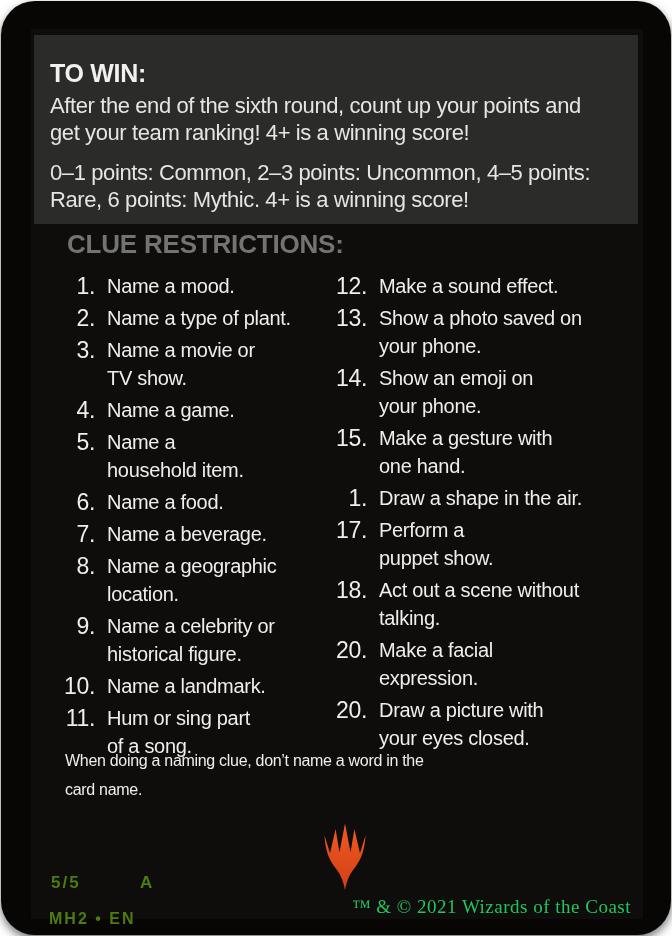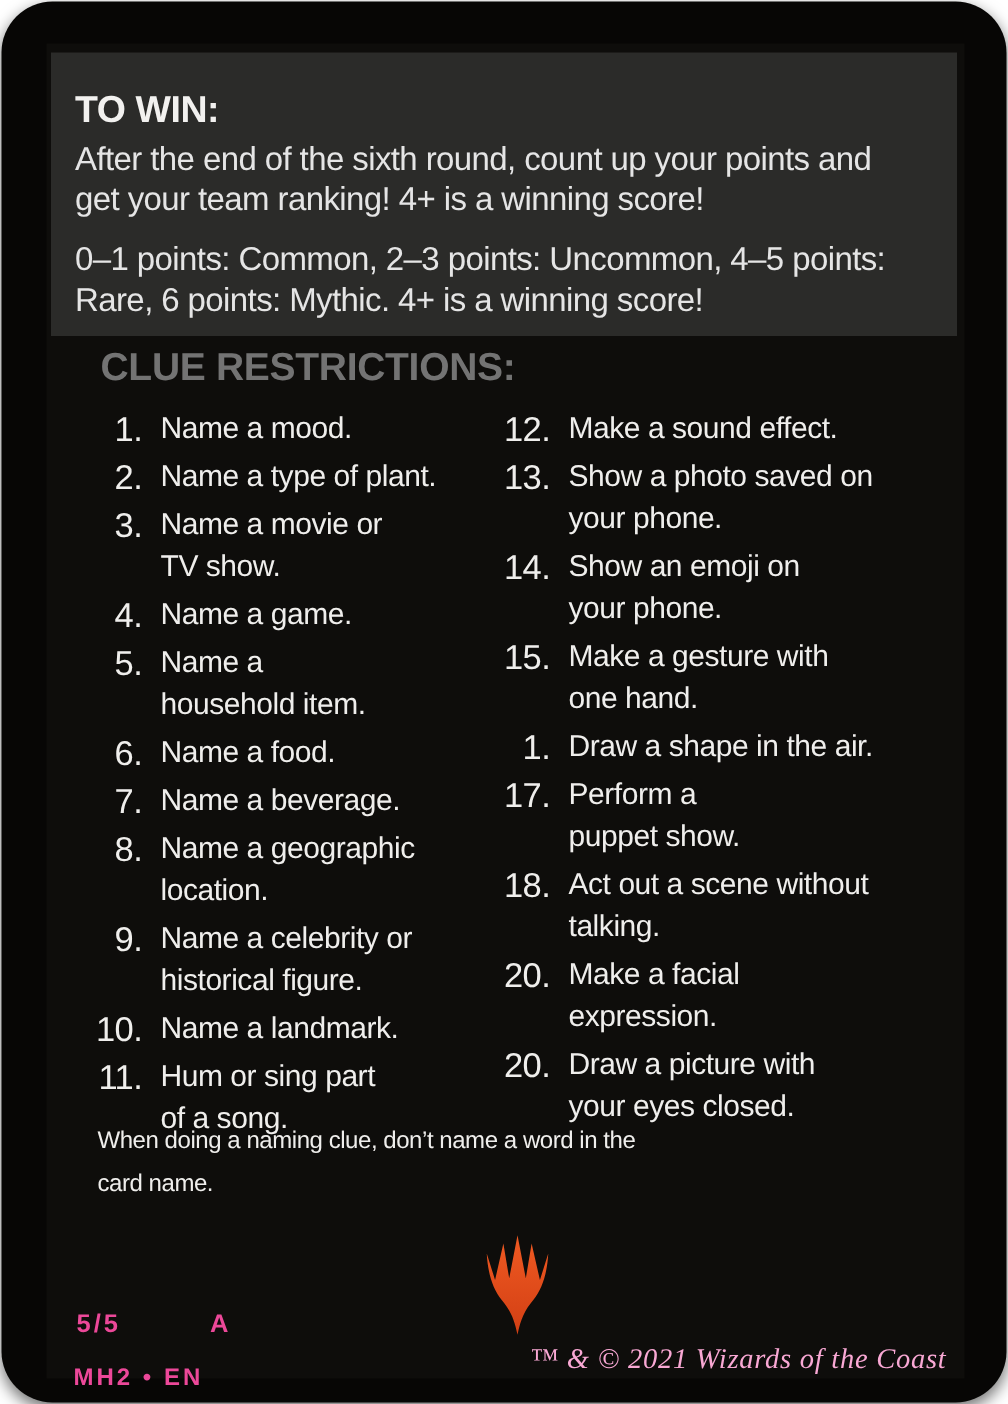--- a/index.html
+++ b/index.html
@@ -44,31 +44,30 @@
   .txt{
     font-size:20px;line-height:28px;letter-spacing:-0.3px;white-space:pre-line;
   }
   .note{
     position:absolute;left:64px;top:745px;width:566px;margin:0;
     font-size:16px;line-height:29px;letter-spacing:-0.3px;color:#efeeec;
     white-space:pre-line;
   }
   .logo{position:absolute;left:316px;top:818px;width:56px;height:72px;}
   .collector{
-    position:absolute;color:#ec4899;font-weight:bold;
+    position:absolute;color:#4d7c0f;font-weight:bold;
     font-size:17px;letter-spacing:2px;
   }
   .collector.number{left:50px;top:872px;}
   .collector.letter{left:139px;top:872px;}
   .collector.setcode{left:48px;top:909px;font-size:16px;}
   .copyright{
     position:absolute;right:40px;top:895px;
-    font-family:"Liberation Serif",serif;font-size:19px;color:#f9a8d4;
+    font-family:"Liberation Serif",serif;font-size:19px;color:#22c55e;
     letter-spacing:0.5px;
-    font-style:italic;
   }
 </style>
 </head>
 <body>
 
 <div class="card">
   <div class="inner"></div>
 
   <div class="towin-box">
     <h1 class="towin-heading">TO WIN:</h1>

